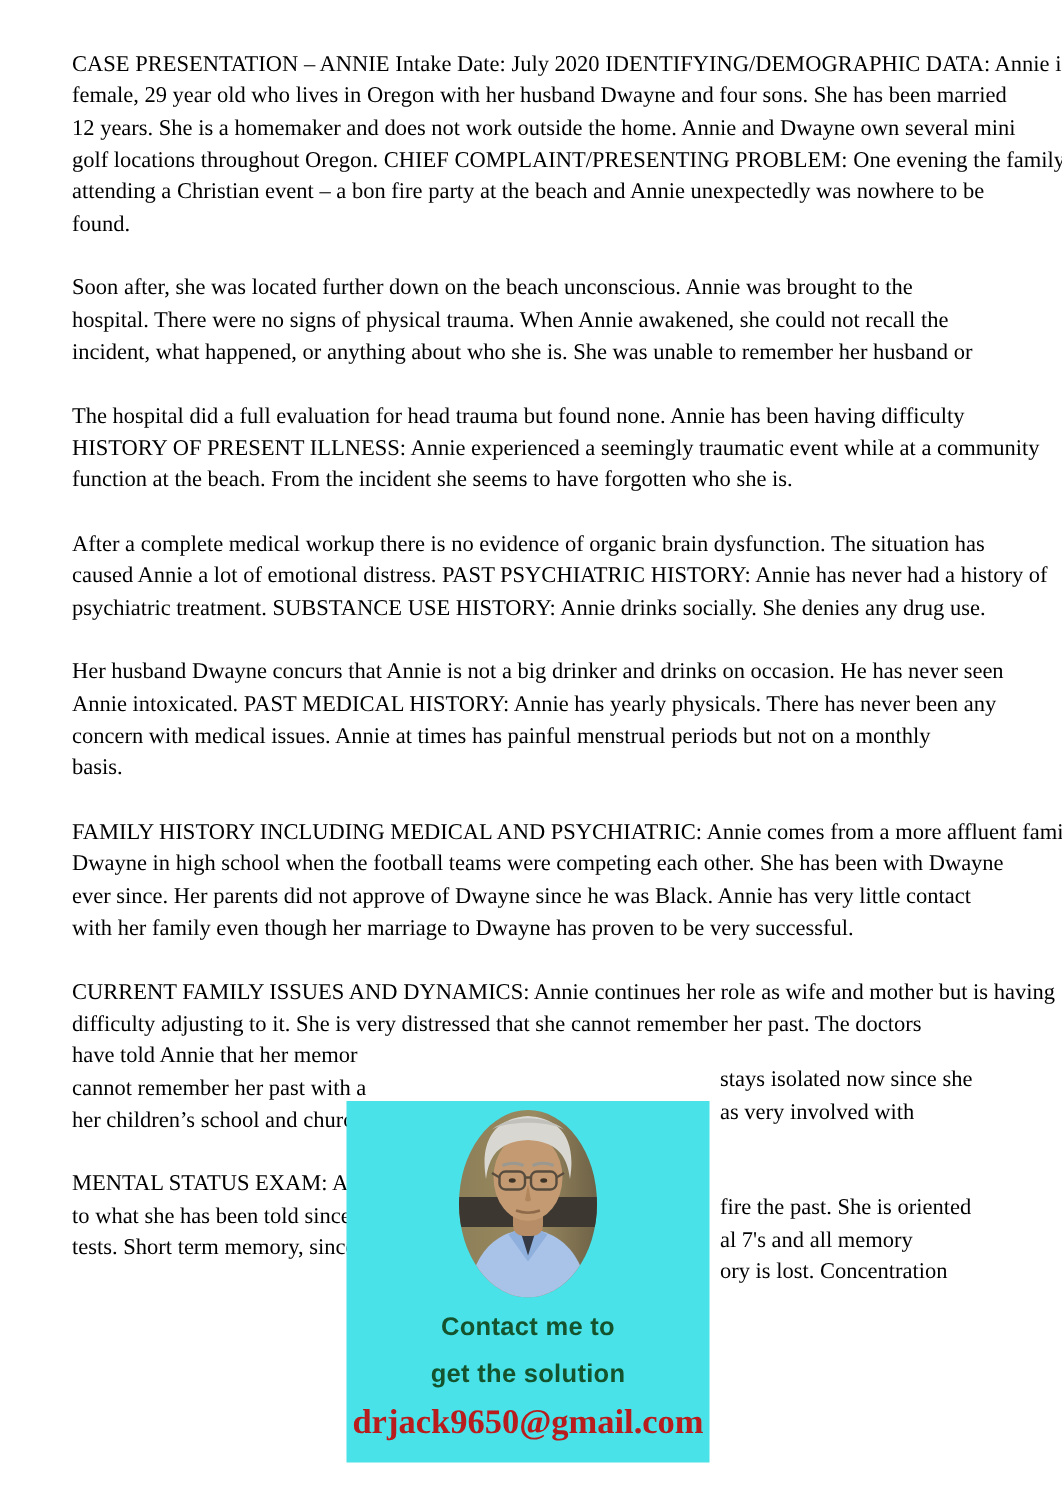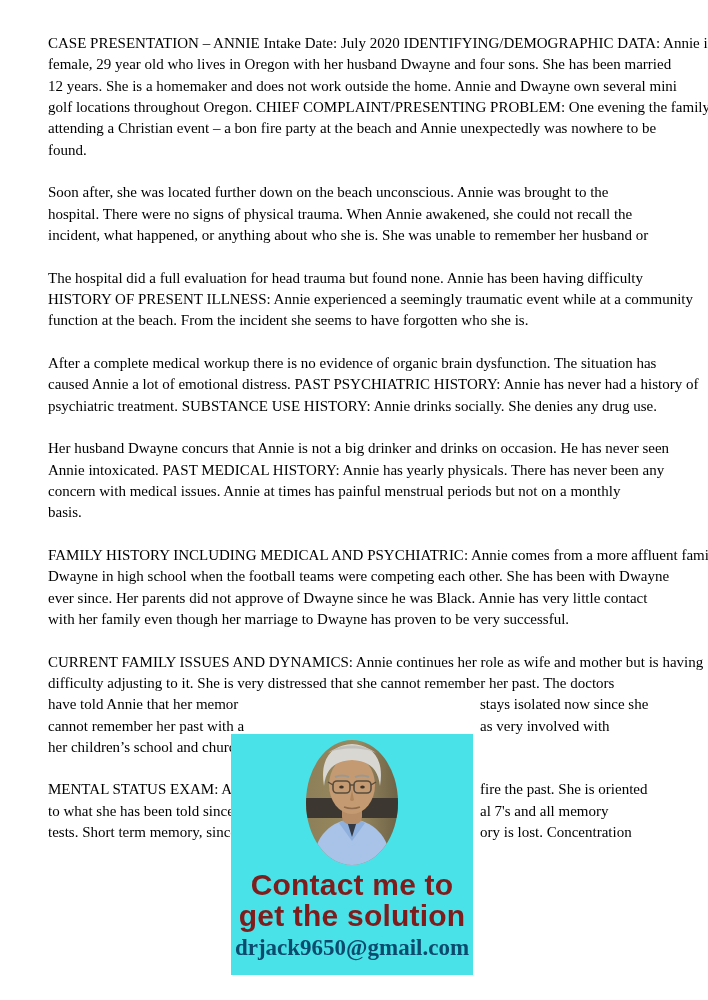--- a/index.html
+++ b/index.html
@@ -19,51 +19,51 @@
   }
   .paragraph { margin: 0 0 21.33px 0; }
   .line {
     position: relative;
     white-space: nowrap;
     height: 21.33px;
   }
   .frag-left { white-space: nowrap; }
   .frag-right {
     position: absolute;
-    left: 432px; top: 0;
+    left: 432px; top: 16px;
     white-space: nowrap;
   }
   .ad-overlay {
     position: absolute;
     left: 231px; top: 734px;
     width: 242px; height: 241px;
     background: #48e2e8;
     z-index: 10;
     text-align: center;
   }
   .photo-wrap {
     width: 92px; height: 125px;
     margin: 6px auto 0 auto;
   }
   .contact-text {
     margin-top: 4px;
     font-family: "Liberation Sans", sans-serif;
     font-weight: 700;
-    font-size: 30px;
+    font-size: 17px;
     line-height: 31px;
-    color: #7f1d1d;
+    color: #14532d;
     letter-spacing: 0.2px;
   }
   .contact-email {
     margin-top: 3px;
     font-family: "Liberation Serif", serif;
     font-weight: 700;
     font-size: 23px;
     line-height: 28px;
-    color: #0c4a6e;
+    color: #b91c1c;
   }
 </style>
 </head>
 <body>
 
 <div class="document">
   <div>
       <div class="paragraph">
         <div class="line">CASE PRESENTATION – ANNIE Intake Date: July 2020 IDENTIFYING/DEMOGRAPHIC DATA: Annie is a w</div>
         <div class="line">female, 29 year old who lives in Oregon with her husband Dwayne and four sons. She has been married</div>

